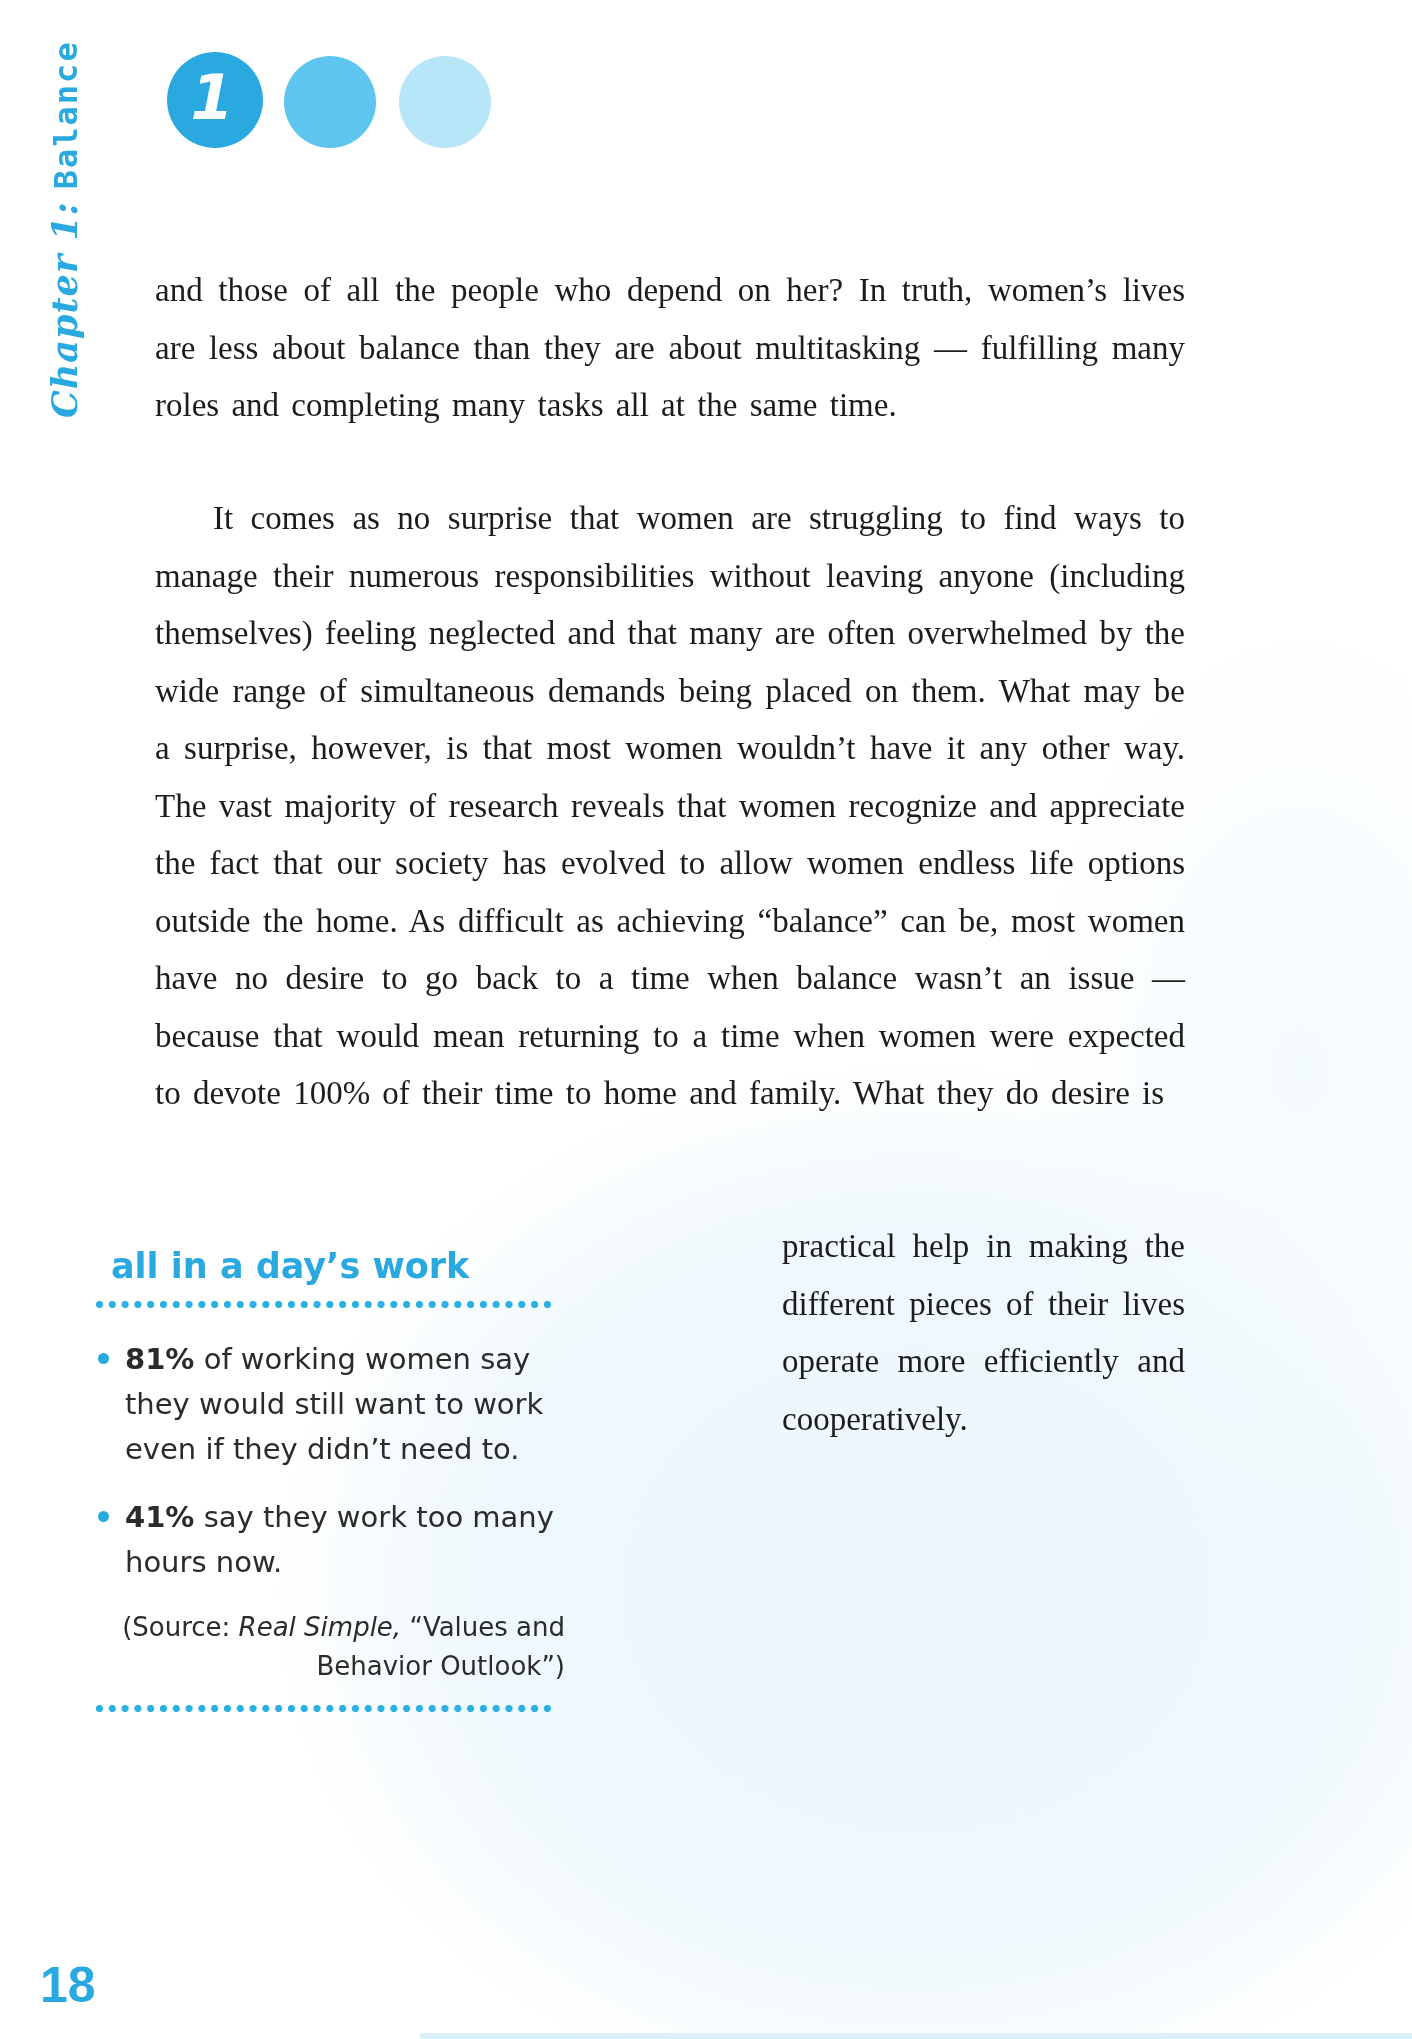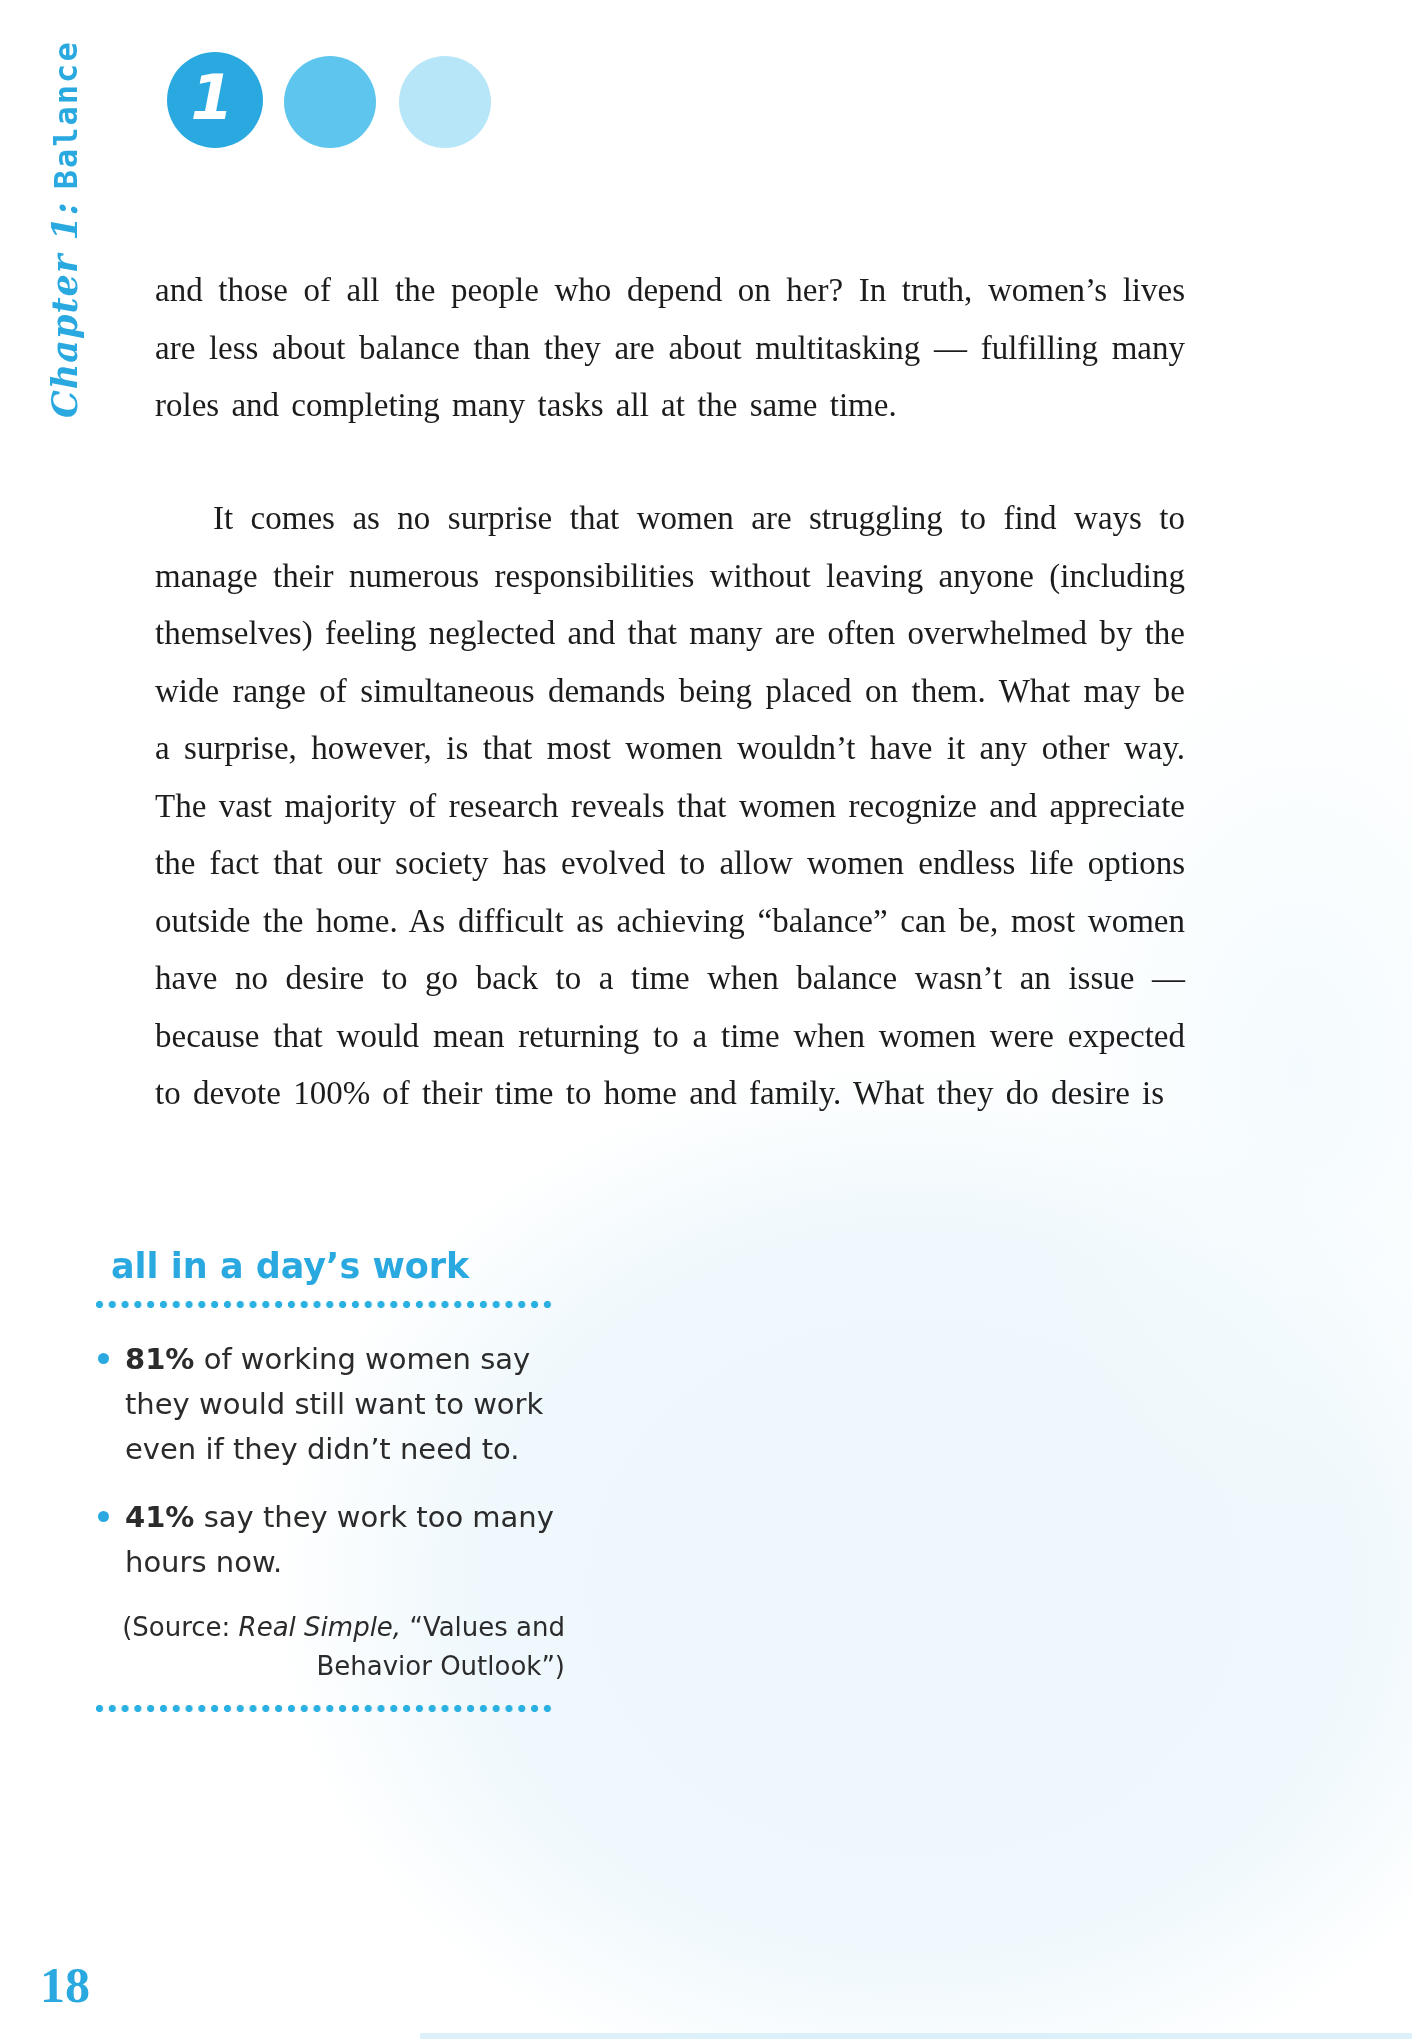--- a/index.html
+++ b/index.html
@@ -58,21 +58,21 @@
   li.stat-item{position:relative;padding-left:30px;margin-bottom:23px;
     font-size:29px;line-height:45px;color:#2b2b2b;}
   .bullet-dot{position:absolute;left:3px;top:16px;width:11px;height:11px;
     border-radius:50%;background:#2aa9e0;}
   b.stat{font-weight:bold;}
   .source{margin:10px 0 0 0;font-size:26px;line-height:39px;color:#2b2b2b;text-align:right;}
   .source i{font-style:italic;}
 
   
   .page-number{position:absolute;left:40px;top:1956px;color:#2aa9e0;
-    font-family:Liberation Serif, serif;font-weight:bold;font-size:50px;}
+    font-family:Liberation Sans, sans-serif;font-weight:bold;font-size:50px;}
 </style>
 </head>
 <body>
 
 <div class="page">
 
   <div class="bg-blob blob1"></div>
   <div class="bg-blob blob2"></div>
   <div class="bottom-edge"></div>
 
@@ -81,20 +81,21 @@
   </div>
 
   <div class="circle c1">
     <span class="num">1</span>
   </div>
   <div class="circle c2"></div>
   <div class="circle c3"></div>
 
   <p class="para p1">and those of all the people who depend on her? In truth, women’s lives are less about balance than they are about multitasking — fulfilling many roles and completing many tasks all at the same time.</p>
   <p class="para p2">It comes as no surprise that women are struggling to find ways to manage their numerous responsibilities without leaving anyone (including themselves) feeling neglected and that many are often overwhelmed by the wide range of simultaneous demands being placed on them. What may be a surprise, however, is that most women wouldn’t have it any other way. The vast majority of research reveals that women recognize and appreciate the fact that our society has evolved to allow women endless life options outside the home. As difficult as achieving “balance” can be, most women have no desire to go back to a time when balance wasn’t an issue — because that would mean returning to a time when women were expected to devote 100% of their time to home and family. What they do desire is</p>
+  <p class="para p2cont">practical help in making the different pieces of their lives operate more efficiently and cooperatively.</p>
 
   <aside class="sidebar">
     <h2 class="sb-heading">all in a day’s work</h2>
     <div class="dot-row"></div>
     <ul class="stats">
       <li class="stat-item">
         <span class="bullet-dot"></span>
         <b class="stat">81%</b>
         <span>of working women say they would still want to work even if they didn’t need to.</span>
       </li>

